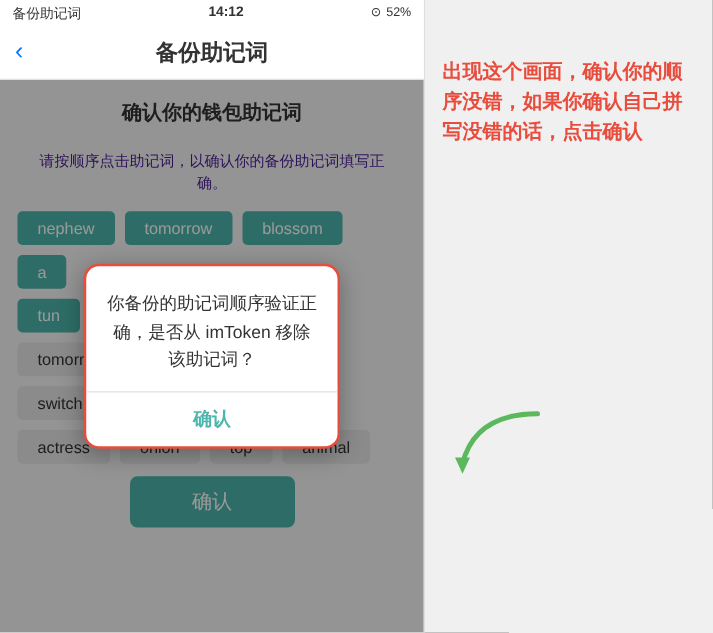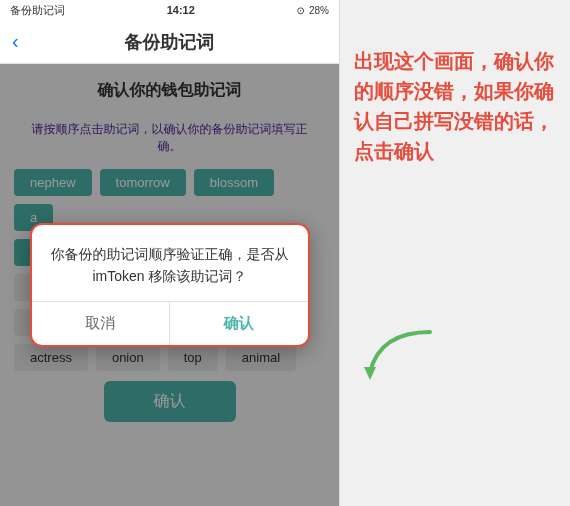--- a/index.html
+++ b/index.html
@@ -131,21 +131,21 @@
       background: rgba(0,0,0,0.4);
       display: flex;
       align-items: center;
       justify-content: center;
       z-index: 10;
     }
 
     .dialog {
       background: #fff;
       border-radius: 12px;
-      width: 280px;
+      width: 205px;
       overflow: hidden;
       box-shadow: 0 4px 20px rgba(0,0,0,0.3);
       border: 2px solid #e74c3c;
     }
 
     .dialog-body {
       padding: 18px 16px 14px;
       text-align: center;
     }
 
@@ -184,21 +184,21 @@
     .annotation-section {
       width: 230px;
       padding: 16px 14px;
       display: flex;
       flex-direction: column;
       align-items: flex-start;
       position: relative;
     }
 
     .annotation-text {
-      font-size: 20px;
+      font-size: 16px;
       font-weight: 600;
       color: #e74c3c;
       line-height: 1.5;
       margin-top: 30px;
     }
 
     
     .arrow-container {
       position: absolute;
       bottom: 120px;
@@ -215,21 +215,21 @@
 
 <div class="phone-container">
 
   <div class="status-bar">
     <div class="status-left">
       <span>备份助记词</span>
     </div>
     <div style="font-weight:600;">14:12</div>
     <div class="status-right">
       <span>⊙</span>
-      <span>28%</span>
+      <span>52%</span>
     </div>
   </div>
 
   <div class="nav-bar">
     <span class="nav-back">‹</span>
     <span class="nav-title">备份助记词</span>
   </div>
 
   <div class="main-content">
 
@@ -267,21 +267,20 @@
     <div class="confirm-btn-container">
       <button class="confirm-btn">确认</button>
     </div>
 
     <div class="dialog-overlay">
       <div class="dialog">
         <div class="dialog-body">
           <p class="dialog-message">你备份的助记词顺序验证正确，是否从 imToken 移除该助记词？</p>
         </div>
         <div class="dialog-buttons">
-          <button class="dialog-btn dialog-btn-cancel">取消</button>
           <button class="dialog-btn dialog-btn-confirm">确认</button>
         </div>
       </div>
     </div>
 
   </div>
 </div>
 
 <div class="annotation-section">
   <div class="annotation-text">出现这个画面，确认你的顺序没错，如果你确认自己拼写没错的话，点击确认</div>

